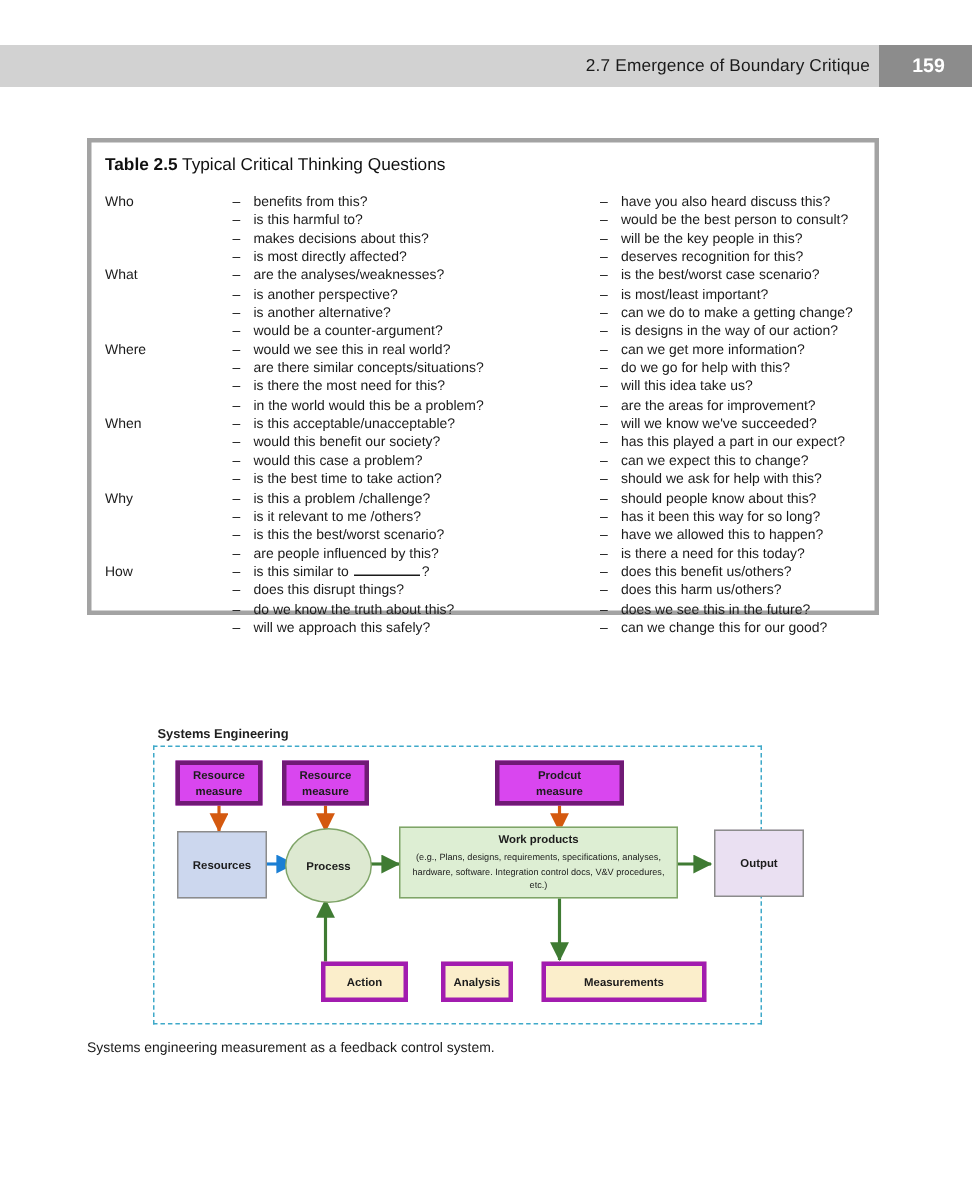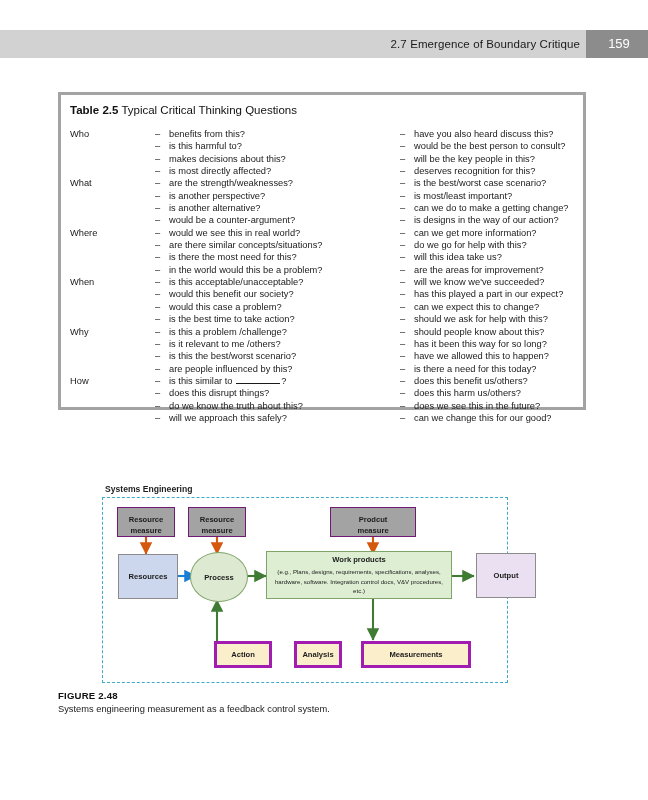--- a/index.html
+++ b/index.html
@@ -46,21 +46,21 @@
   }
   .header-num {
     position: absolute;
     right: 0;
     top: 30px;
     width: 58px;
     height: 28px;
     line-height: 28px;
     text-align: center;
     font-size: 13px;
-    font-weight: normal;
+    font-weight: bold;
     color: #ffffff;
   }
 
   
   .table-box {
     position: absolute;
     left: 58px;
     top: 92px;
     width: 528px;
     height: 318px;
@@ -161,23 +161,22 @@
     flex-direction: column;
     align-items: center;
     justify-content: center;
     text-align: center;
     font-size: 7.6px;
     font-weight: bold;
     color: #1c1c1c;
     line-height: 1.45;
   }
   .n-measure {
-    background: #a3a3a3;
-    border: 1px solid #701a75;
-    justify-content: flex-end;
+    background: #d946ef;
+    border: 3px solid #701a75;
   }
   .n-resources {
     background: #ccd7ee;
     border: 1px solid #8c8c8c;
     text-align: center;
   }
   .n-work {
     background: #ddeed3;
     border: 1px solid #7fa468;
   }
@@ -286,21 +285,21 @@
         </div>
         <div class="q-colB">
           <span class="dash">–</span>
           <span class="qtext">deserves recognition for this?</span>
         </div>
       </div>
       <div class="qrow">
         <div class="q-key">What</div>
         <div class="q-colA">
           <span class="dash">–</span>
-          <span class="qtext">are the strength/weaknesses?</span>
+          <span class="qtext">are the analyses/weaknesses?</span>
         </div>
         <div class="q-colB">
           <span class="dash">–</span>
           <span class="qtext">is the best/worst case scenario?</span>
         </div>
       </div>
       <div class="qrow">
         <div class="q-key"></div>
         <div class="q-colA">
           <span class="dash">–</span>
@@ -589,15 +588,14 @@
   <div class="node n-bottom" style="left:208px; top:161px; width:48px; height:27px;">
     <span>Analysis</span>
   </div>
 
   <div class="node n-bottom" style="left:128px; top:161px; width:58px; height:27px;">
     <span>Action</span>
   </div>
 </div>
 
 <div class="fig-caption">
-  <div class="fig-num">FIGURE 2.48</div>
   <div class="fig-desc">Systems engineering measurement as a feedback control system.</div>
 </div>
 
 </body></html>

